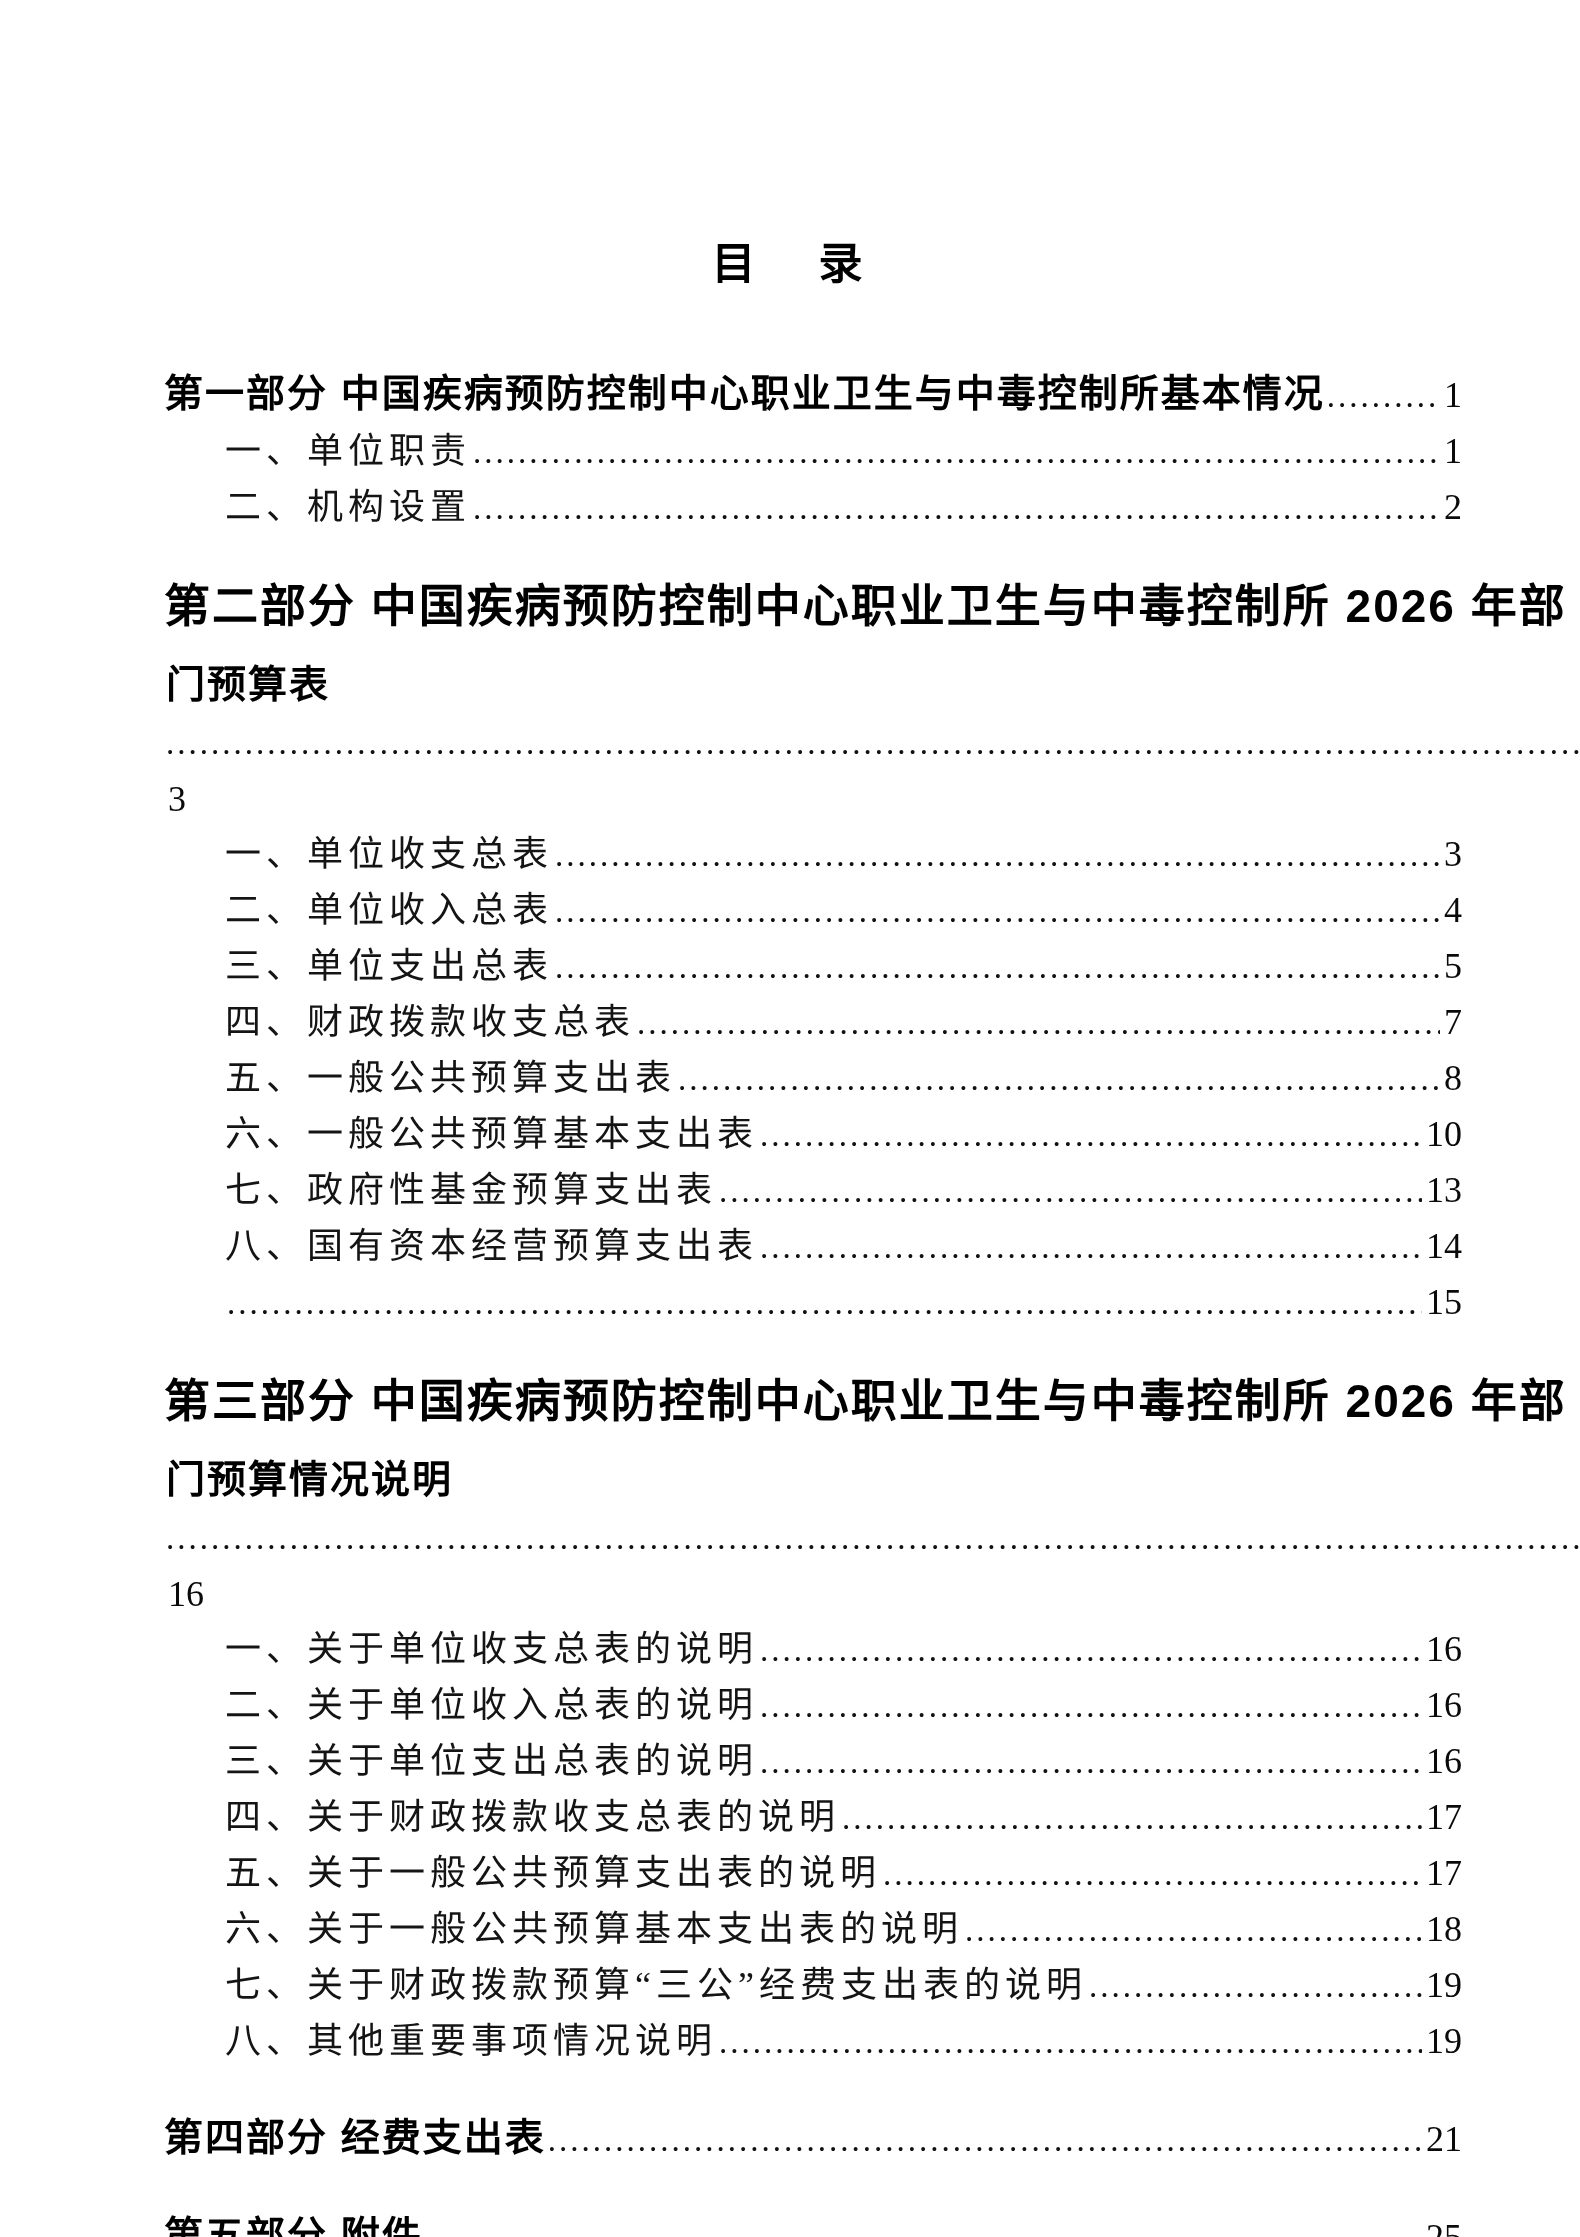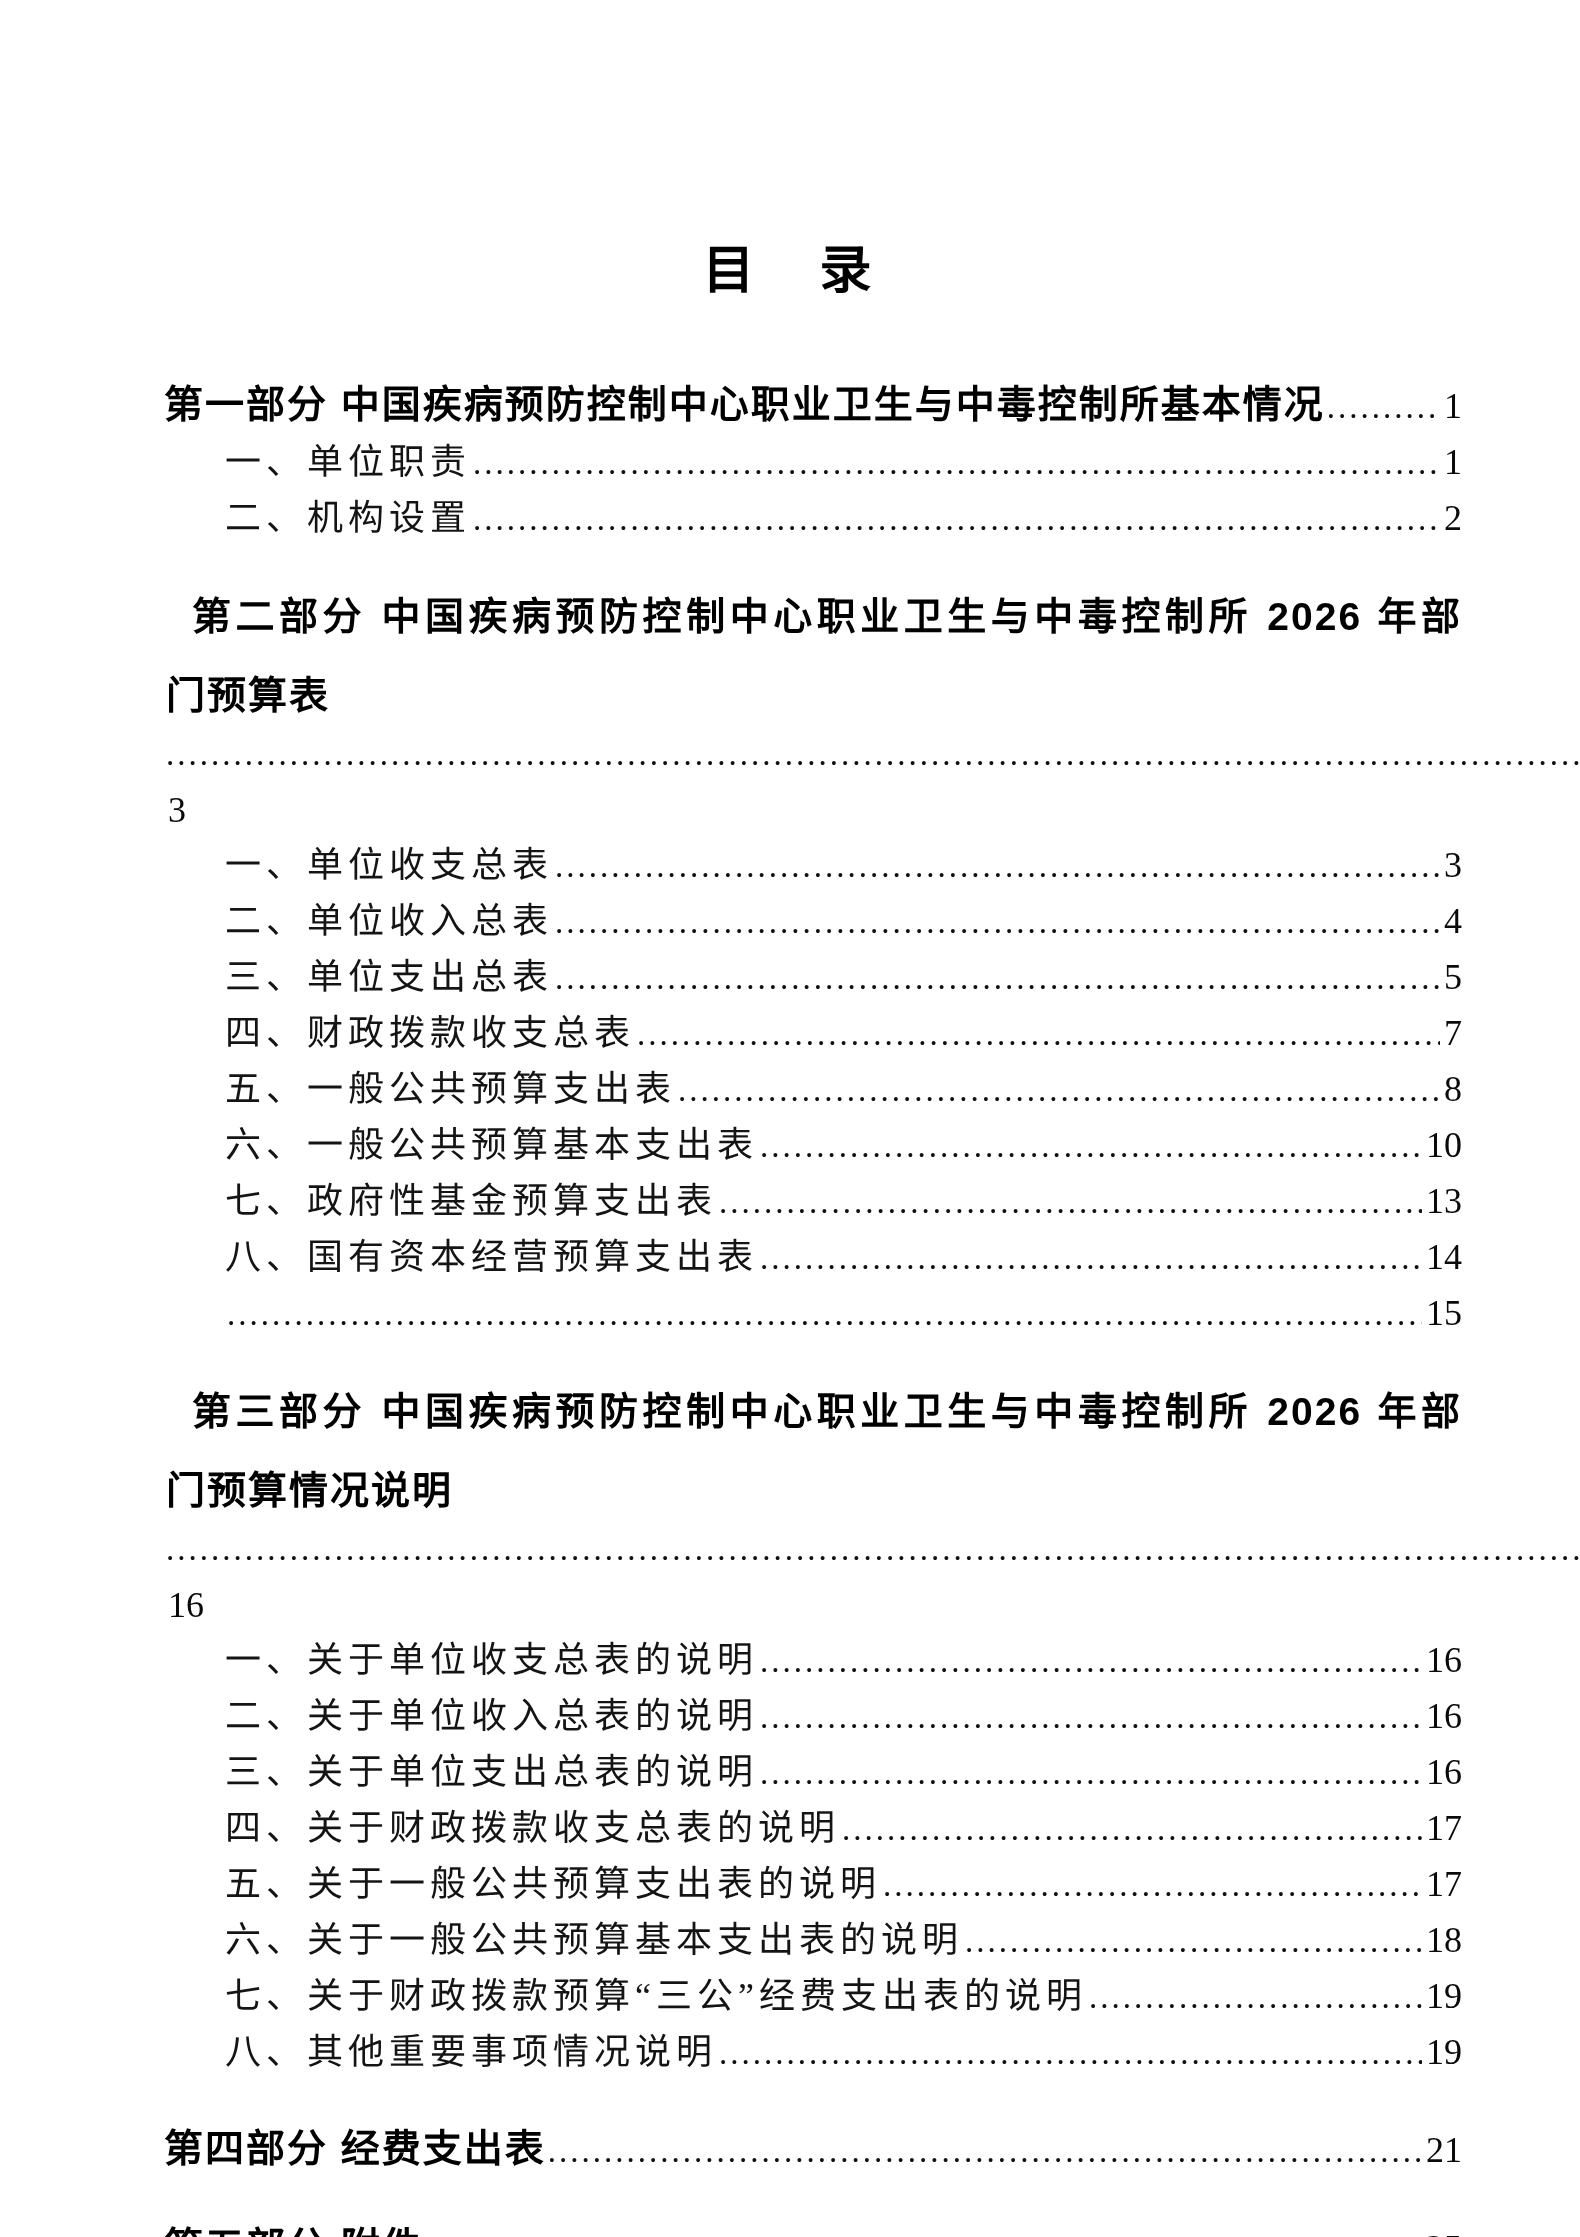--- a/index.html
+++ b/index.html
@@ -15,21 +15,21 @@
     overflow: hidden;
     box-sizing: border-box;
     color: #000;
   }
   .doc-title {
     margin: 0;
     padding-top: 228px;
     text-align: center;
     font-family: "Liberation Serif", "DejaVu Serif", serif;
     font-weight: bold;
-    font-size: 52px;
+    font-size: 44px;
     letter-spacing: 6px;
     word-spacing: 40px;
     color: #000;
   }
   .toc {
     margin-top: 74px;
     padding-left: 164px;
     padding-right: 118px;
   }
   .toc-row {
@@ -46,27 +46,26 @@
     margin-top: 40px;
   }
   .toc > .part-block:first-child,
   .toc > .row-part:first-child { margin-top: 0; }
   .part-block {
     margin-top: 40px;
   }
   .part-line1 {
     font-family: "Liberation Sans", "DejaVu Sans", sans-serif;
     font-weight: bold;
-    font-size: 39px;
+    font-size: 46px;
     letter-spacing: 2px;
     line-height: 60px;
     text-align: justify;
     text-align-last: justify;
     white-space: nowrap;
-    margin-left: 28px;
   }
   .part-line2 {
     margin-top: 21px;
     font-family: "Liberation Sans", "DejaVu Sans", sans-serif;
     font-weight: bold;
     font-size: 39px;
     letter-spacing: 2px;
     line-height: 56px;
     flex-direction: column;
   }

